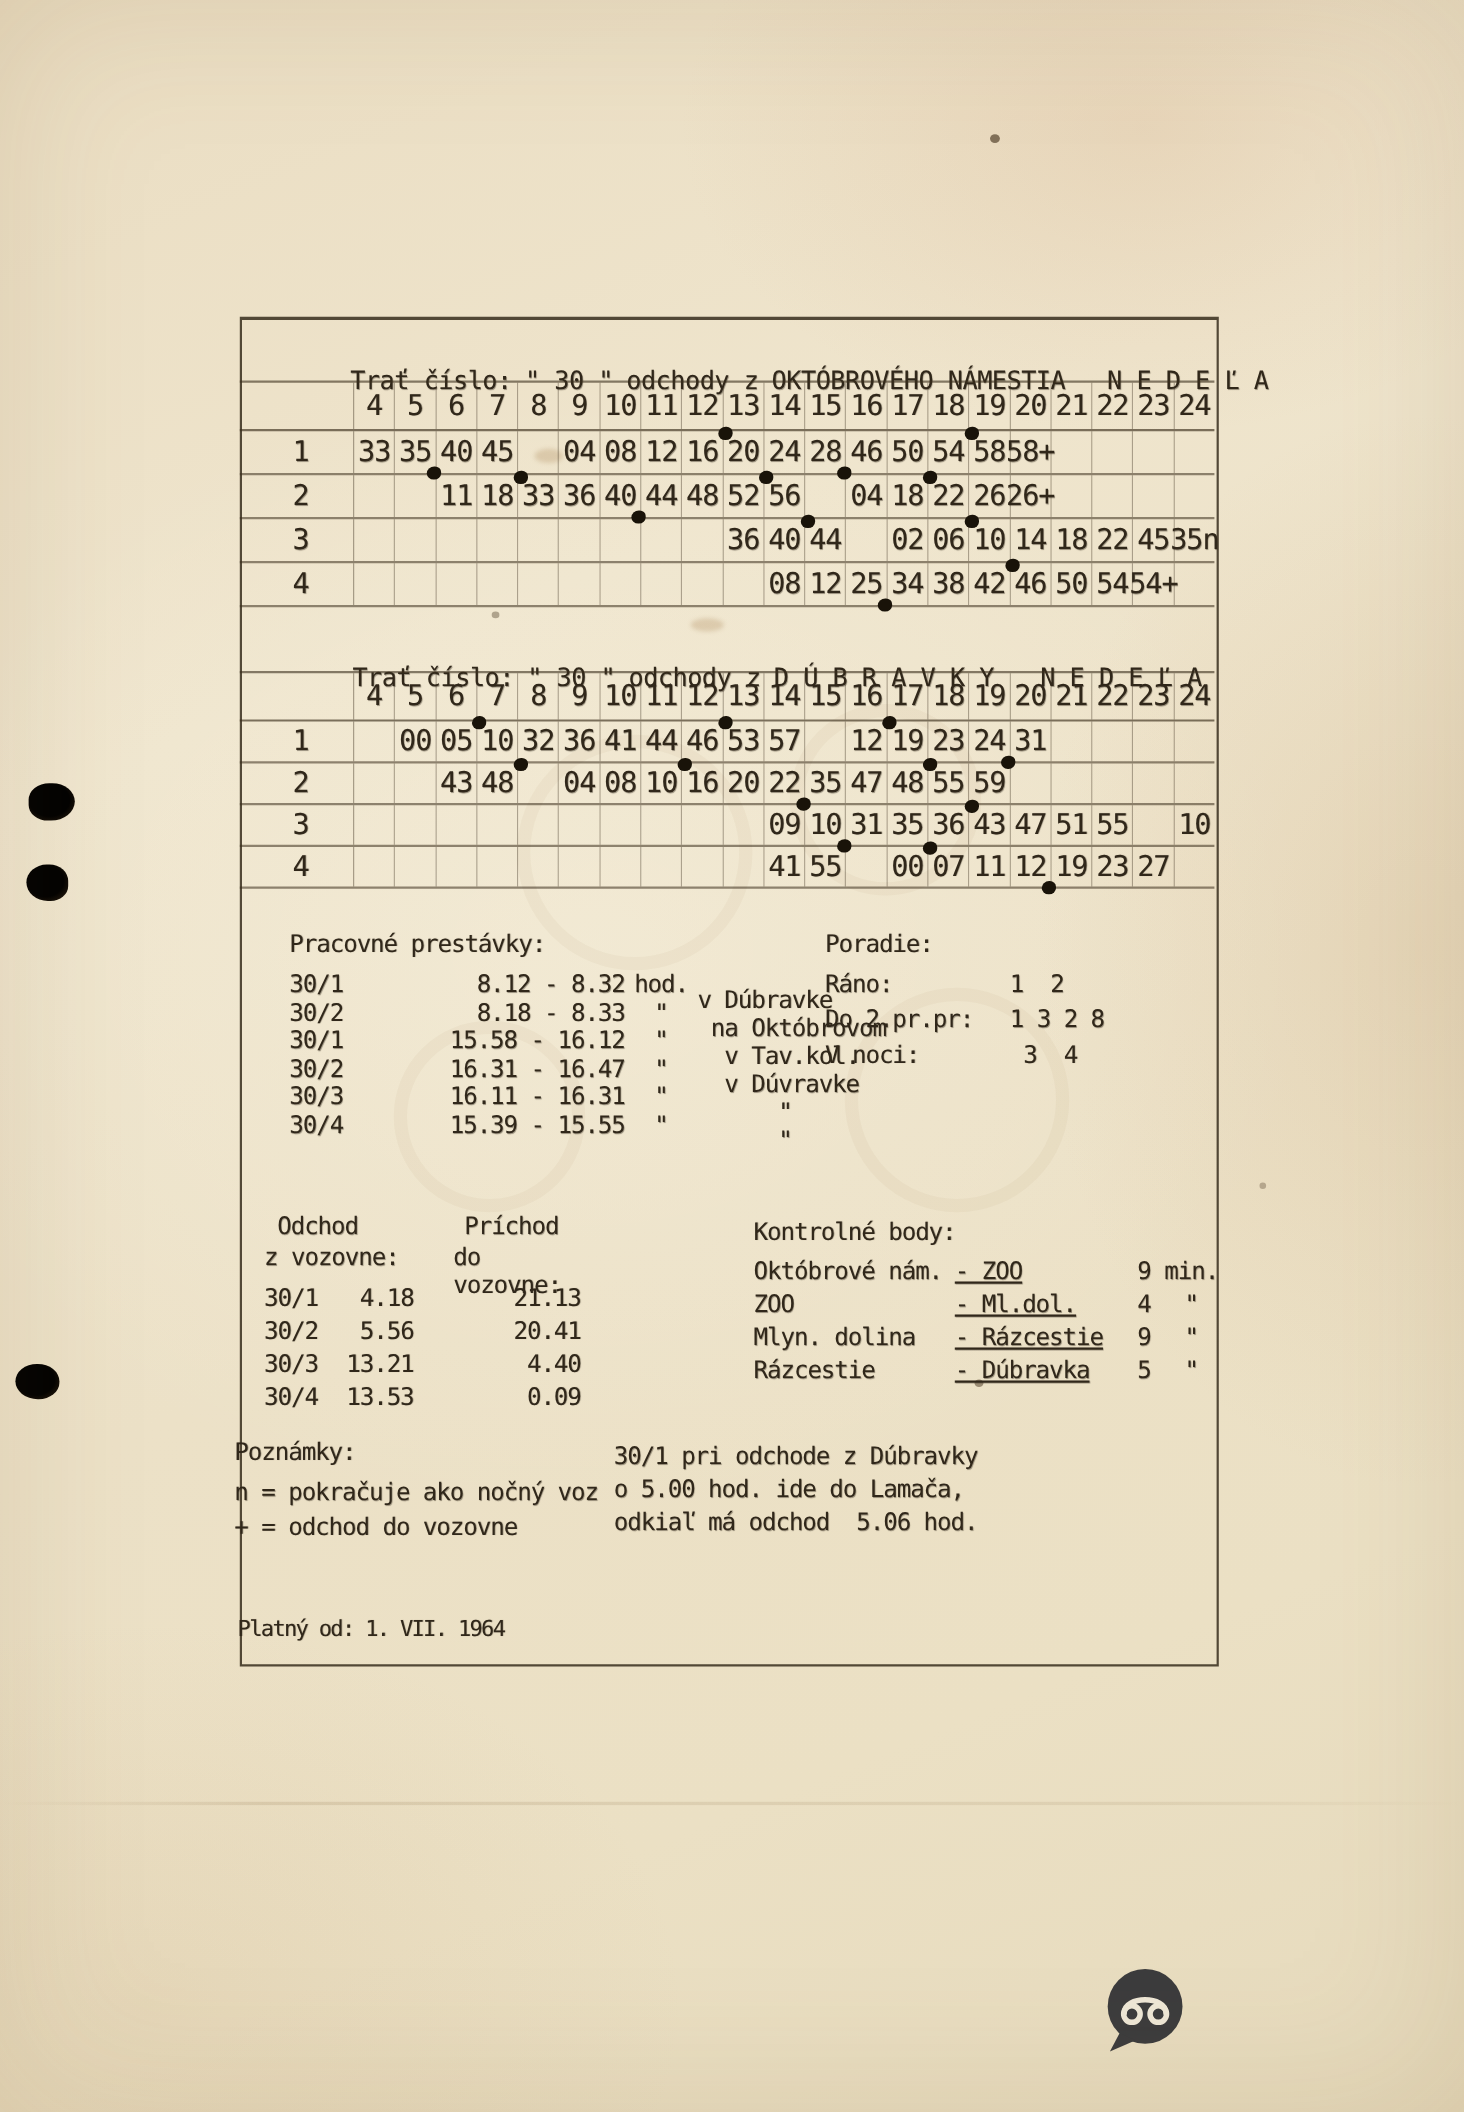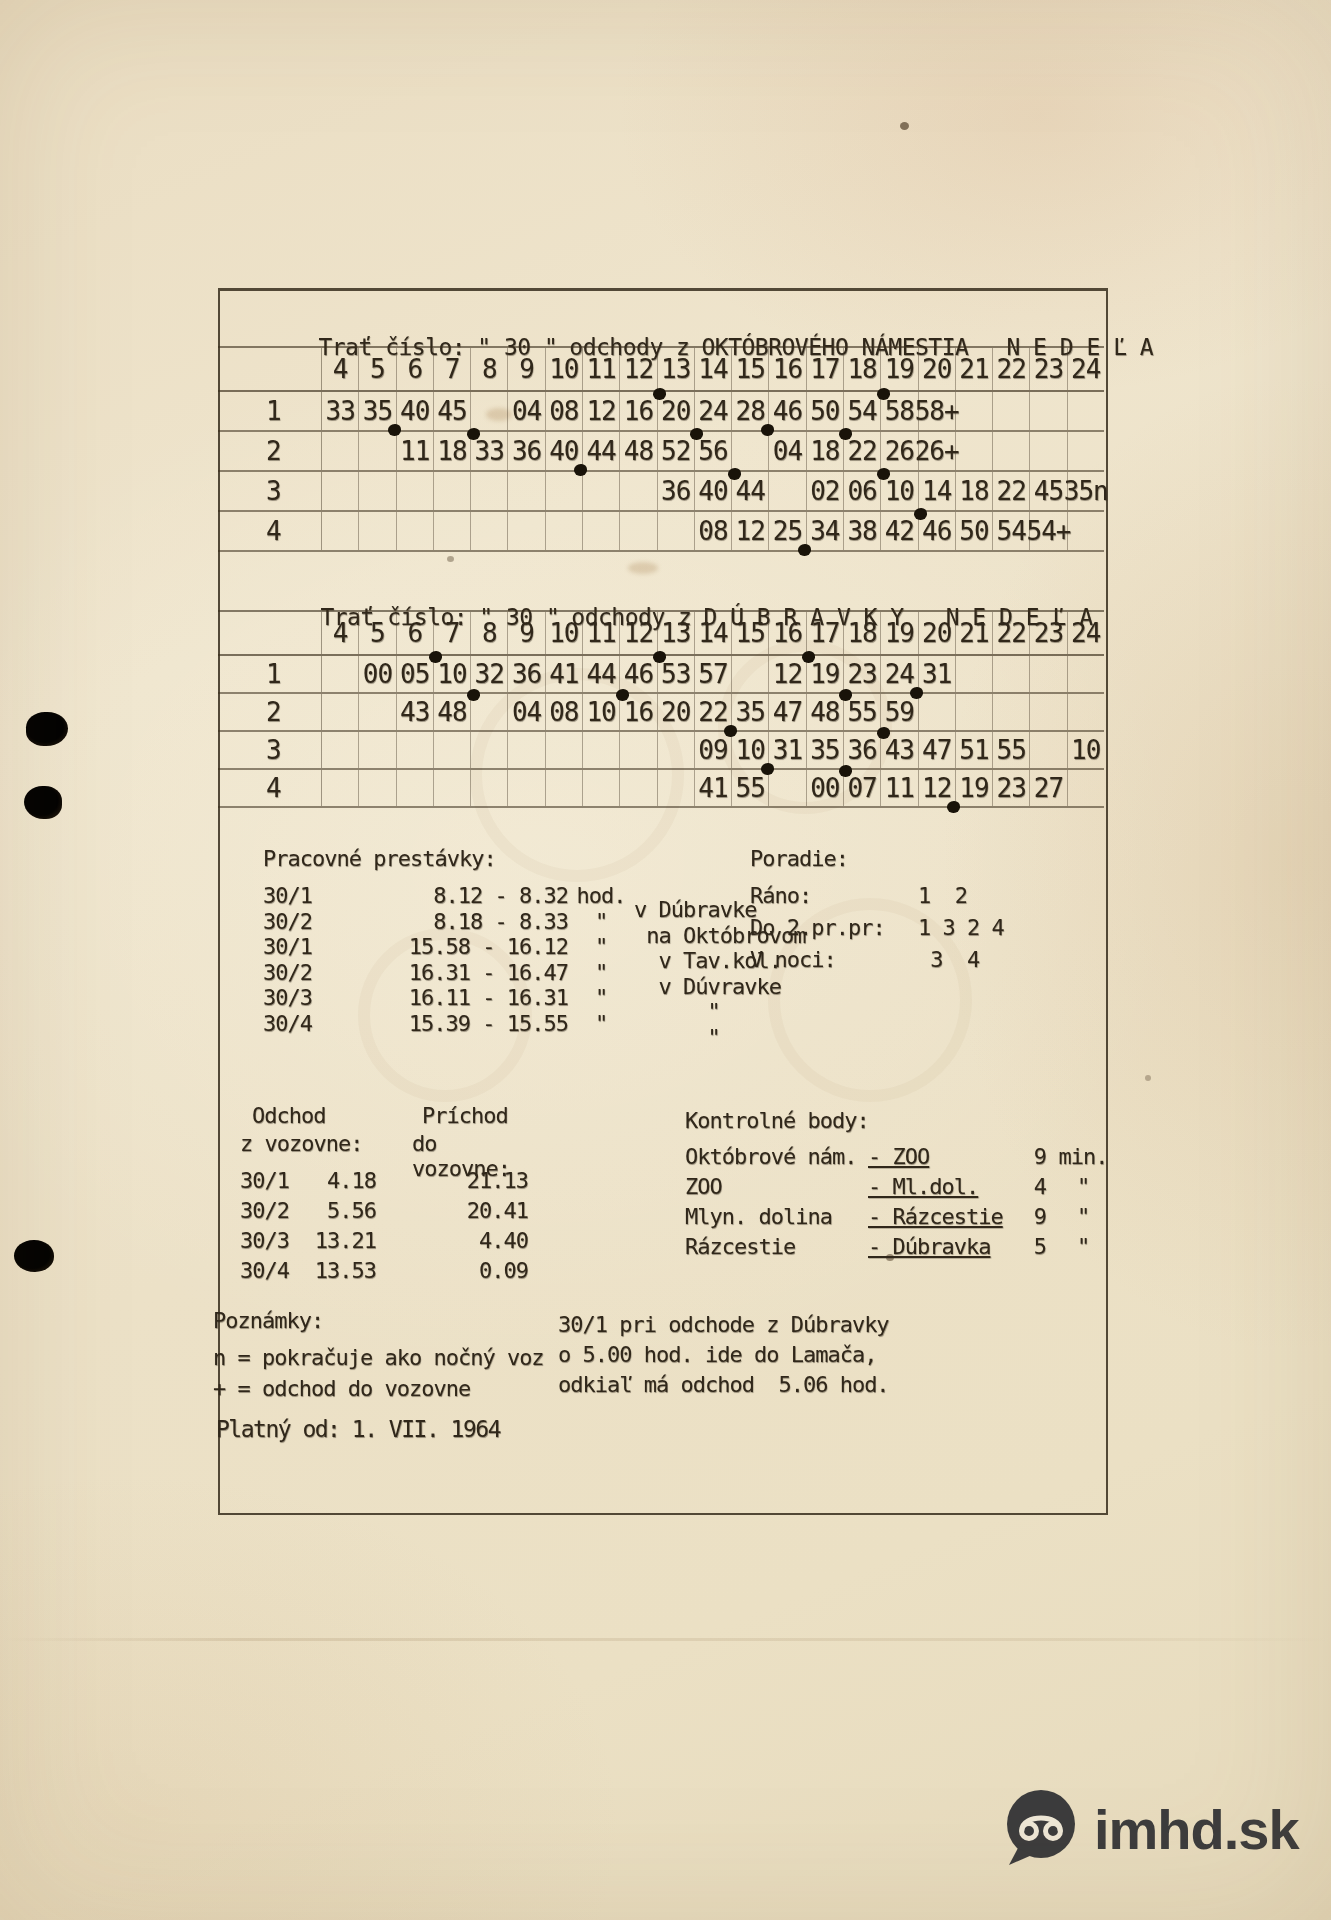--- a/index.html
+++ b/index.html
@@ -74,21 +74,21 @@
   .checkpoints .sec-title{ margin-bottom:8px; }
   .cp-row{ display:flex; height:30px; align-items:center; }
   .c-from{ width:183px; } .c-to{ width:152px;text-decoration:underline; } .c-time{ width:26px; text-align:right; } .c-unit{ width:74px; text-align:center; }
 
   .notes{ position:absolute; left:213px; top:1308px; }
   .note-item{ font-size:22px; letter-spacing:-1px; height:31px; }
 
   .remark{ position:absolute; left:558px; top:1312px; }
   .remark-line{ font-size:22px; letter-spacing:-1px; height:30px; white-space:pre; }
 
-  .validity{ position:absolute; left:216px; top:1416px; font-size:23px; letter-spacing:-1.5px; }
+  .validity{ position:absolute; left:216px; top:1468px; font-size:20px; letter-spacing:-1.5px; }
 
   
   .hole{ position:absolute; background:radial-gradient(ellipse at 45% 45%, #000 55%, #241a0e 90%); }
   .h1{ left:26px; top:712px; width:42px; height:34px; border-radius:48% 52% 55% 45%; }
   .h2{ left:24px; top:786px; width:38px; height:33px; border-radius:52% 48% 45% 55%; }
   .h3{ left:14px; top:1240px; width:40px; height:32px; border-radius:50% 50% 48% 52%; }
 
   
   .ring{ position:absolute; border-radius:50%; border:12px solid rgba(165,135,95,0.07); }
   .r1{ left:470px; top:668px; width:190px; height:190px; }
@@ -727,21 +727,21 @@
   <div class="order ink">
     <div class="sec-title">Poradie:</div>
     <div>
 
     <div class="order-row">
         <span class="o-label">Ráno:</span>
         <span class="o-val">1  2</span>
       </div>
         <div class="order-row">
         <span class="o-label">Do 2.pr.pr:</span>
-        <span class="o-val">1 3 2 4</span>
+        <span class="o-val">1 3 2 8</span>
       </div>
         <div class="order-row">
         <span class="o-label">V noci:</span>
         <span class="o-val"> 3  4</span>
       </div>
       </div>
   </div>
 
   <div class="depot ink">
     <div class="d-h1">
@@ -831,16 +831,15 @@
   <div class="footer-logo">
     <span>
       <svg width="76" height="78" viewBox="0 0 76 78" xmlns="http://www.w3.org/2000/svg">
         <circle cx="39" cy="36" r="34" fill="#3c3c3d"></circle>
         <path d="M16 60 L7 77 L30 67 Z" fill="#3c3c3d"></path>
         <path d="M20 42 C20 26, 58 26, 58 42" fill="none" stroke="#eee7d6" stroke-width="5" stroke-linecap="round"></path>
         <circle cx="27" cy="43" r="7.5" fill="none" stroke="#eee7d6" stroke-width="5"></circle>
         <circle cx="51" cy="43" r="7.5" fill="none" stroke="#eee7d6" stroke-width="5"></circle>
       </svg>
     </span>
-    <span class="logo-text">imhd.sk</span>
   </div>
 
 </div>
 
 </body></html>

